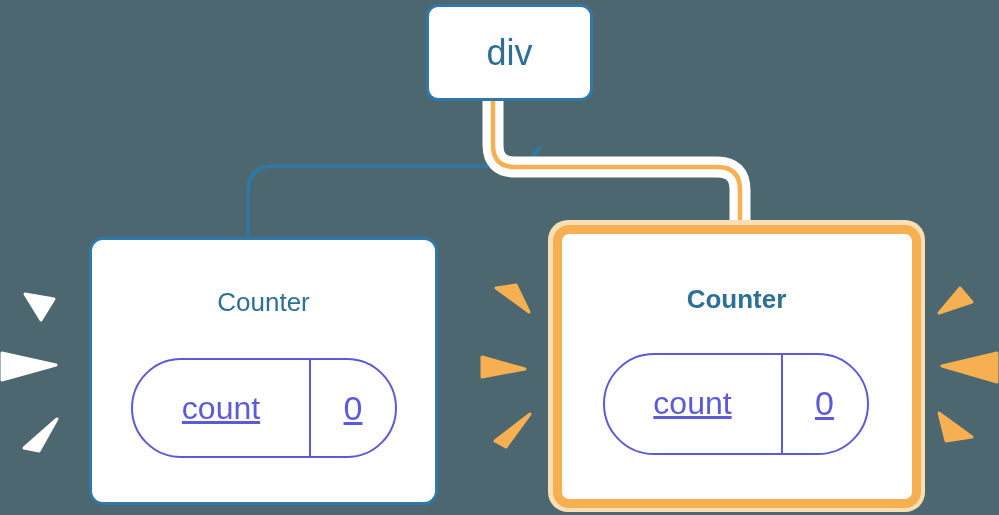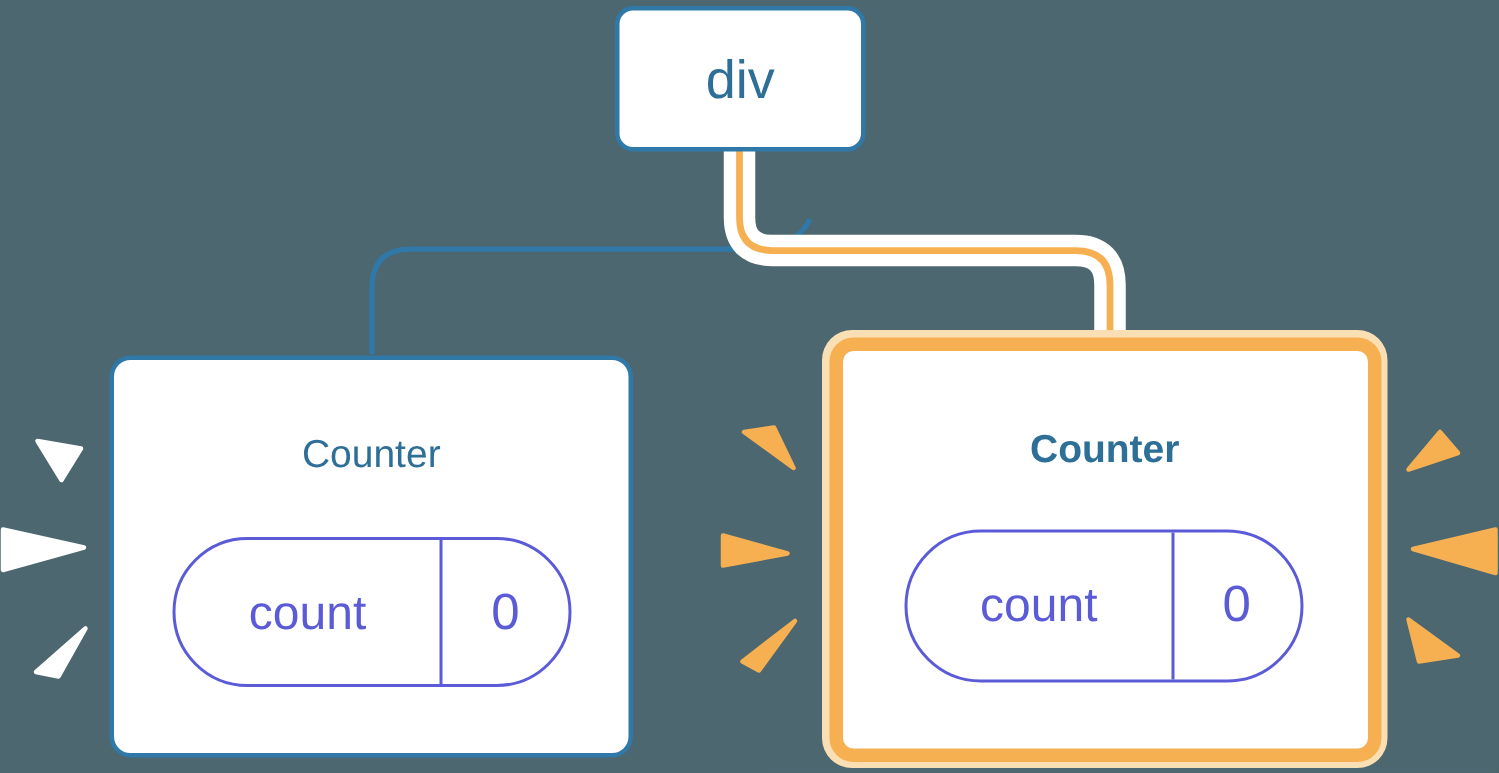--- a/index.html
+++ b/index.html
@@ -5,20 +5,21 @@
   html,body{margin:0;padding:0;background:var(--background,#4C676F);}
   #canvas{
     position:relative;width:999px;height:515px;overflow:hidden;
     background:var(--background,#4C676F);
     font-family:"Liberation Sans", sans-serif;
   }
   #edges{position:absolute;left:0;top:0;}
   .node{
     position:absolute;background:var(--card_bg,#fff);
     box-sizing:border-box;
+    margin-left:16px;
   }
   .root-node{
     left:410px;top:4px;width:167px;height:97px;
     border:3px solid var(--blue_border,#3078A8);border-radius:12px;
     display:flex;align-items:center;justify-content:center;
     font-size:36px;color:var(--blue_text,#2D6F96);
   }
   .card{
     border-radius:14px;
   }
@@ -39,21 +40,21 @@
   }
   .card-title{
     position:absolute;left:0;width:100%;text-align:center;
     font-size:26px;color:var(--blue_text,#2D6F96);
   }
   .card-left .card-title{top:47px;font-weight:400;}
   .card-right-inner .card-title{top:50px;font-weight:700;}
   .pill{
     position:absolute;box-sizing:border-box;
     border:2.5px solid var(--purple,#5B5BD8);border-radius:52px;
-    display:flex;color:var(--purple,#5B5BD8);background:var(--card_bg,#fff);
+    display:flex;color:var(--purple,#5B5BD8);background:var(--card_bg,#fff);text-decoration:underline;
   }
   .card-left .pill{left:39px;top:118px;width:266px;height:100px;}
   .card-right-inner .pill{left:41px;top:119px;width:266px;height:102px;}
   .pill-key{
     flex:0 0 176px;display:flex;align-items:center;justify-content:center;
     font-size:32px;
   }
   .pill-value{
     flex:1 1 auto;display:flex;align-items:center;justify-content:center;
     font-size:34px;border-left:2.5px solid var(--purple,#5B5BD8);

